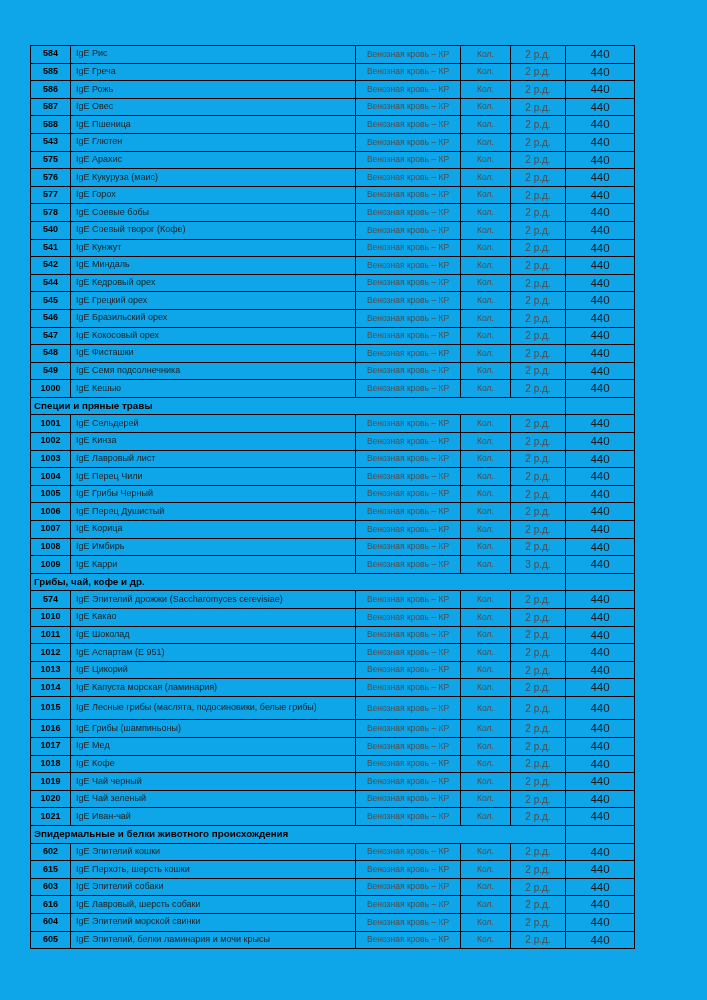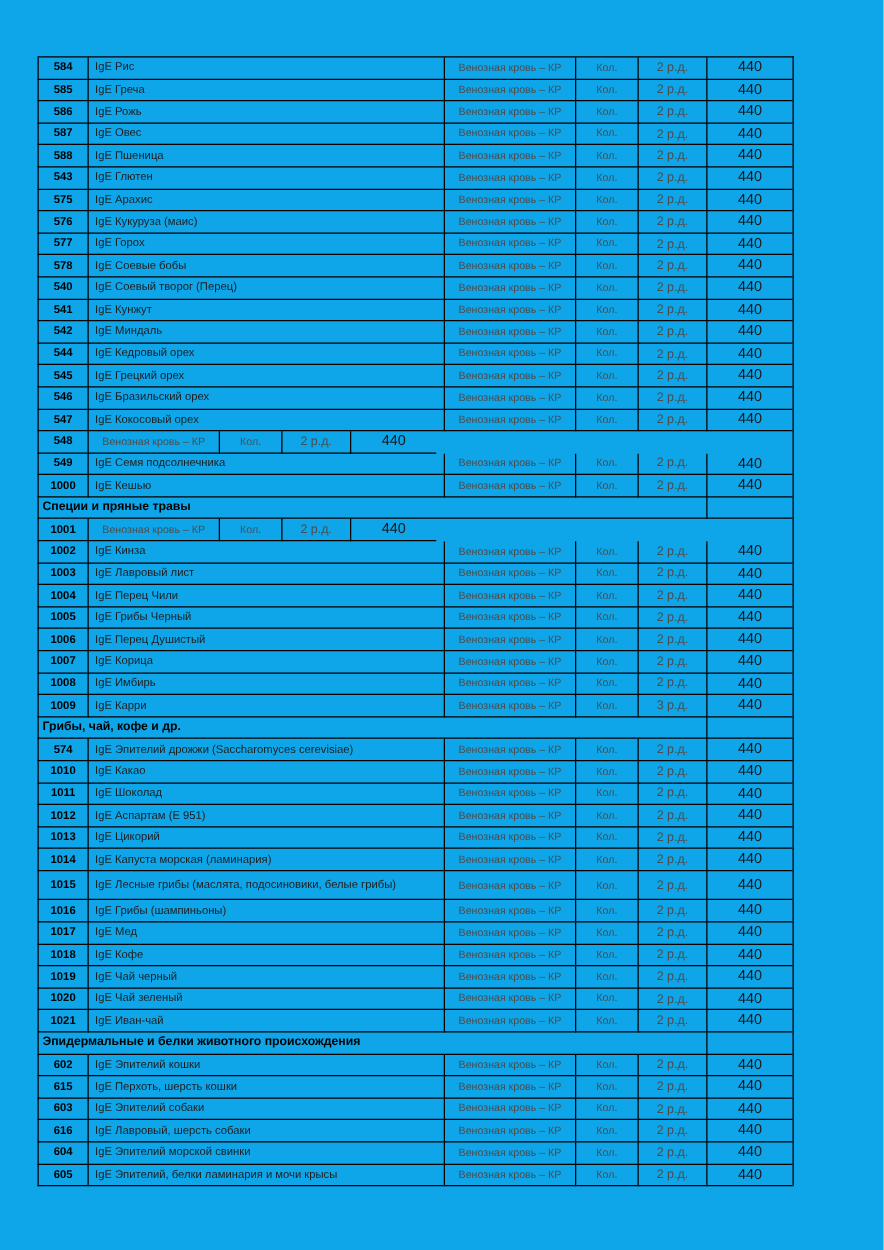--- a/index.html
+++ b/index.html
@@ -160,21 +160,21 @@
       <div class="tr">
     <div class="td c-code">578</div>
     <div class="td c-name">IgE Соевые бобы</div>
     <div class="td c-bio">Венозная кровь – КР</div>
     <div class="td c-method">Кол.</div>
     <div class="td c-term">2 р.д.</div>
     <div class="td c-price">440</div>
   </div>
       <div class="tr">
     <div class="td c-code">540</div>
-    <div class="td c-name">IgE Соевый творог (Перец)</div>
+    <div class="td c-name">IgE Соевый творог (Кофе)</div>
     <div class="td c-bio">Венозная кровь – КР</div>
     <div class="td c-method">Кол.</div>
     <div class="td c-term">2 р.д.</div>
     <div class="td c-price">440</div>
   </div>
       <div class="tr">
     <div class="td c-code">541</div>
     <div class="td c-name">IgE Кунжут</div>
     <div class="td c-bio">Венозная кровь – КР</div>
     <div class="td c-method">Кол.</div>
@@ -216,20 +216,21 @@
       <div class="tr">
     <div class="td c-code">547</div>
     <div class="td c-name">IgE Кокосовый орех</div>
     <div class="td c-bio">Венозная кровь – КР</div>
     <div class="td c-method">Кол.</div>
     <div class="td c-term">2 р.д.</div>
     <div class="td c-price">440</div>
   </div>
       <div class="tr">
     <div class="td c-code">548</div>
+    <div class="td c-name">IgE Фисташки</div>
     <div class="td c-bio">Венозная кровь – КР</div>
     <div class="td c-method">Кол.</div>
     <div class="td c-term">2 р.д.</div>
     <div class="td c-price">440</div>
   </div>
       <div class="tr">
     <div class="td c-code">549</div>
     <div class="td c-name">IgE Семя подсолнечника</div>
     <div class="td c-bio">Венозная кровь – КР</div>
     <div class="td c-method">Кол.</div>
@@ -243,20 +244,21 @@
     <div class="td c-method">Кол.</div>
     <div class="td c-term">2 р.д.</div>
     <div class="td c-price">440</div>
   </div>
       <div class="tr section">
     <div class="td c-section">Специи и пряные травы</div>
     <div class="td c-price"></div>
   </div>
       <div class="tr">
     <div class="td c-code">1001</div>
+    <div class="td c-name">IgE Сельдерей</div>
     <div class="td c-bio">Венозная кровь – КР</div>
     <div class="td c-method">Кол.</div>
     <div class="td c-term">2 р.д.</div>
     <div class="td c-price">440</div>
   </div>
       <div class="tr">
     <div class="td c-code">1002</div>
     <div class="td c-name">IgE Кинза</div>
     <div class="td c-bio">Венозная кровь – КР</div>
     <div class="td c-method">Кол.</div>

